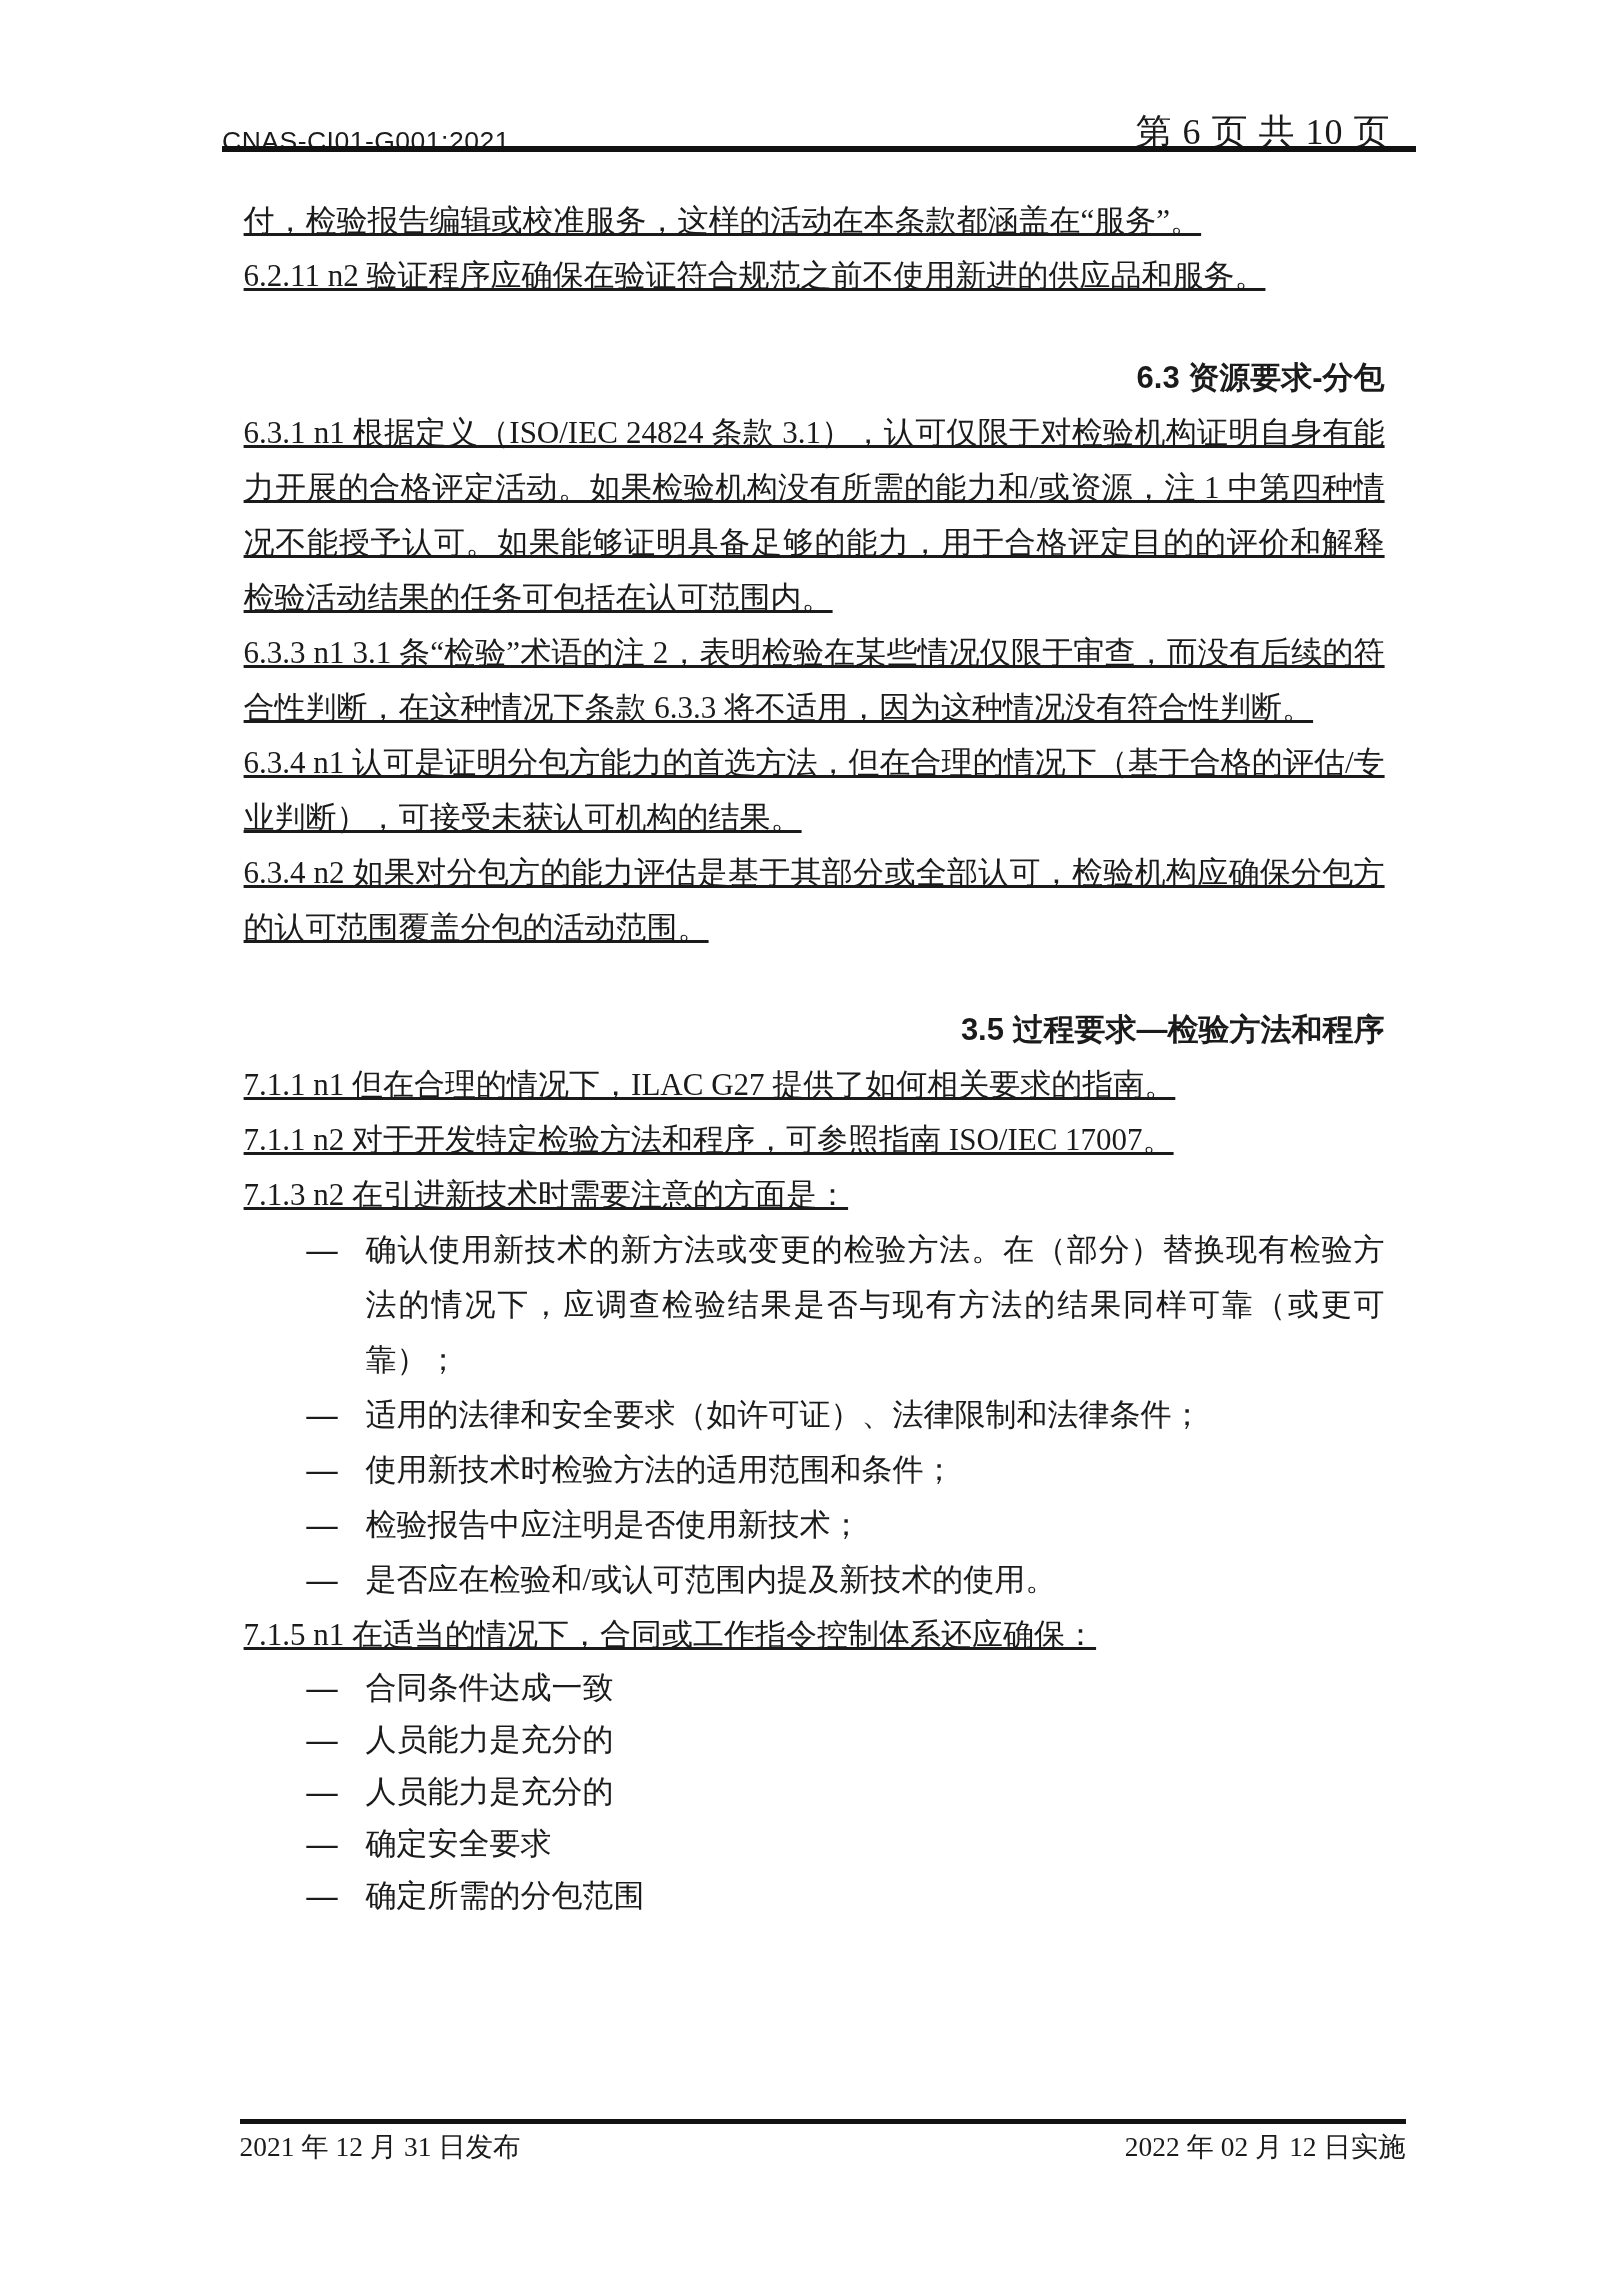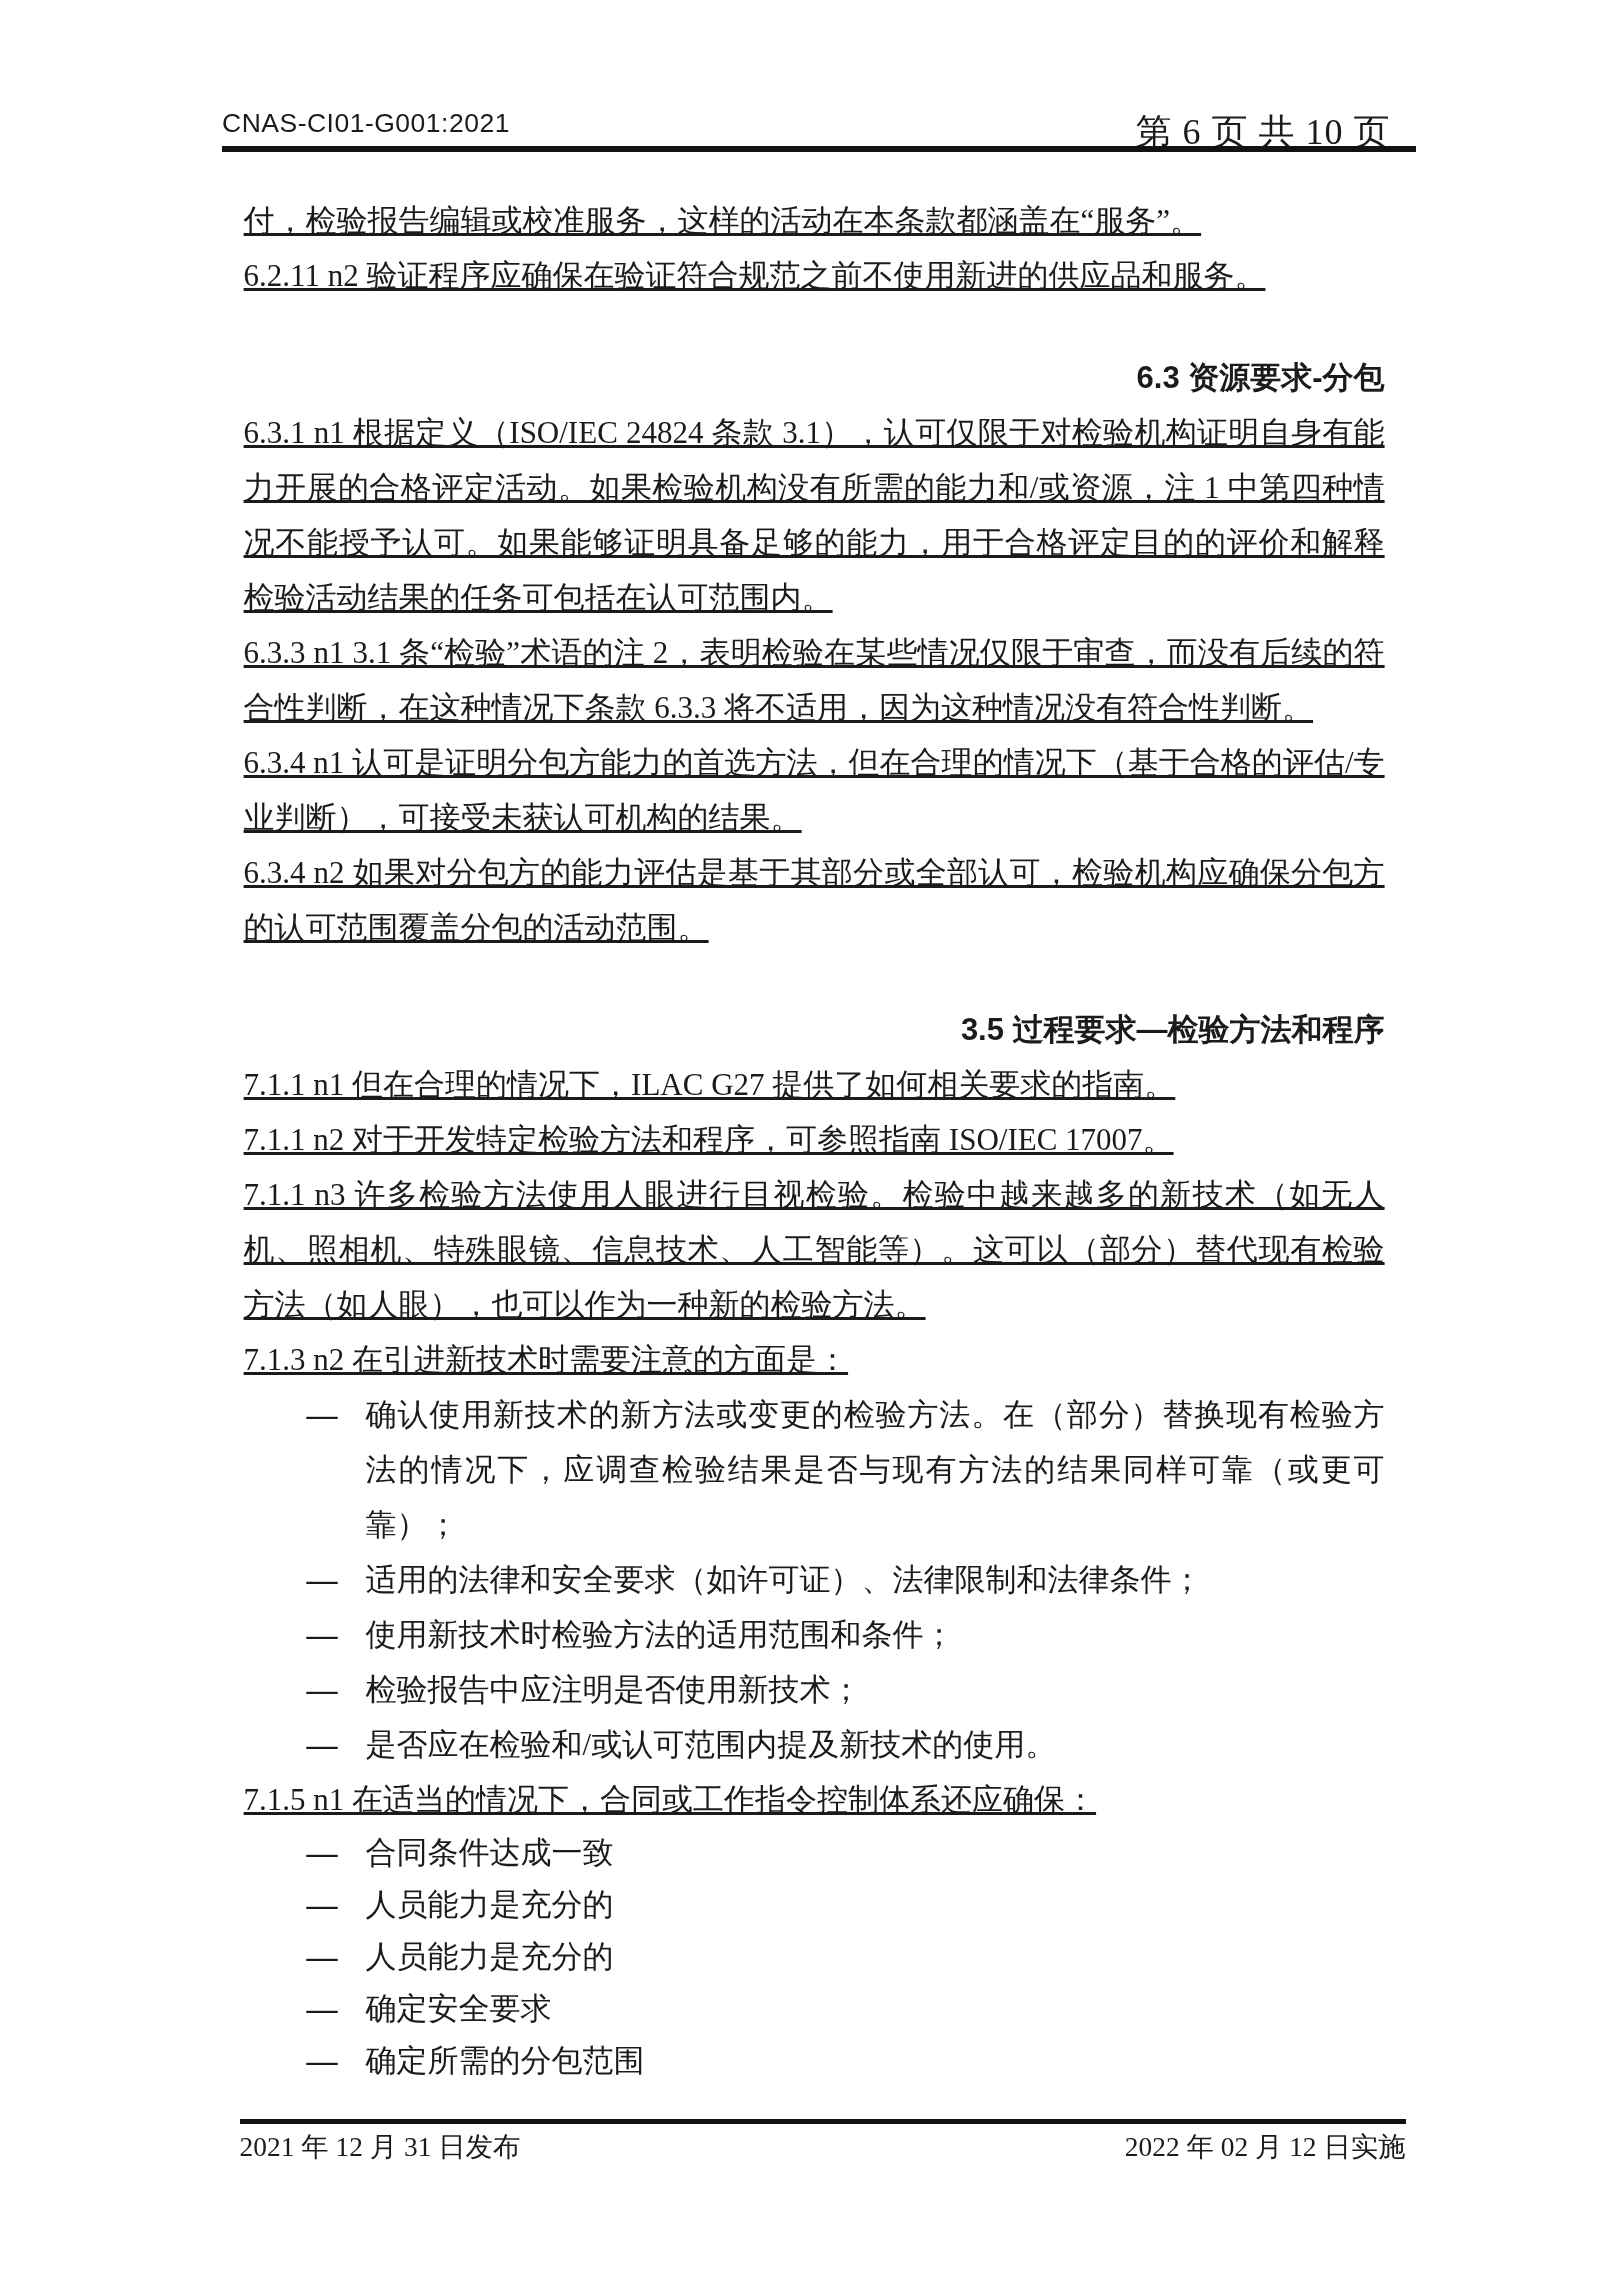--- a/index.html
+++ b/index.html
@@ -22,20 +22,21 @@
     height: 2293px;
   }
   
   .hdr {
     position: absolute;
     top: 108px;
     left: 0;
     width: 100%;
     display: flex;
     justify-content: space-between;
+    align-items: flex-end;
   }
   .hdr .doc-code {
     font-family: "Liberation Sans", "DejaVu Sans", sans-serif;
     font-size: 26.5px;
     letter-spacing: 0.5px;
     padding-left: 0px;
   }
   .hdr .page-info {
     font-size: 36px;
     padding-right: 25.5px;
@@ -130,21 +131,20 @@
 
     <p>6.3.1 n1 根据定义（ISO/IEC 24824 条款 3.1），认可仅限于对检验机构证明自身有能力开展的合格评定活动。如果检验机构没有所需的能力和/或资源，注 1 中第四种情况不能授予认可。如果能够证明具备足够的能力，用于合格评定目的的评价和解释检验活动结果的任务可包括在认可范围内。</p>
     <p>6.3.3 n1 3.1 条“检验”术语的注 2，表明检验在某些情况仅限于审查，而没有后续的符合性判断，在这种情况下条款 6.3.3 将不适用，因为这种情况没有符合性判断。</p>
     <p>6.3.4 n1 认可是证明分包方能力的首选方法，但在合理的情况下（基于合格的评估/专业判断），可接受未获认可机构的结果。</p>
     <p>6.3.4 n2 如果对分包方的能力评估是基于其部分或全部认可，检验机构应确保分包方的认可范围覆盖分包的活动范围。</p>
 
     <h2 class="sec">3.5 过程要求—检验方法和程序</h2>
 
     <p>7.1.1 n1 但在合理的情况下，ILAC G27 提供了如何相关要求的指南。</p>
     <p>7.1.1 n2 对于开发特定检验方法和程序，可参照指南 ISO/IEC 17007。</p>
-    <p>7.1.1 n3 许多检验方法使用人眼进行目视检验。检验中越来越多的新技术（如无人机、照相机、特殊眼镜、信息技术、人工智能等）。这可以（部分）替代现有检验方法（如人眼），也可以作为一种新的检验方法。</p>
     <p>7.1.3 n2 在引进新技术时需要注意的方面是：</p>
 
     <div class="bullet-list">
       <div class="bullet-item">
         <span class="dash">—</span>
         <span>确认使用新技术的新方法或变更的检验方法。在（部分）替换现有检验方法的情况下，应调查检验结果是否与现有方法的结果同样可靠（或更可靠）；</span>
       </div>
       <div class="bullet-item">
         <span class="dash">—</span>
         <span>适用的法律和安全要求（如许可证）、法律限制和法律条件；</span>

